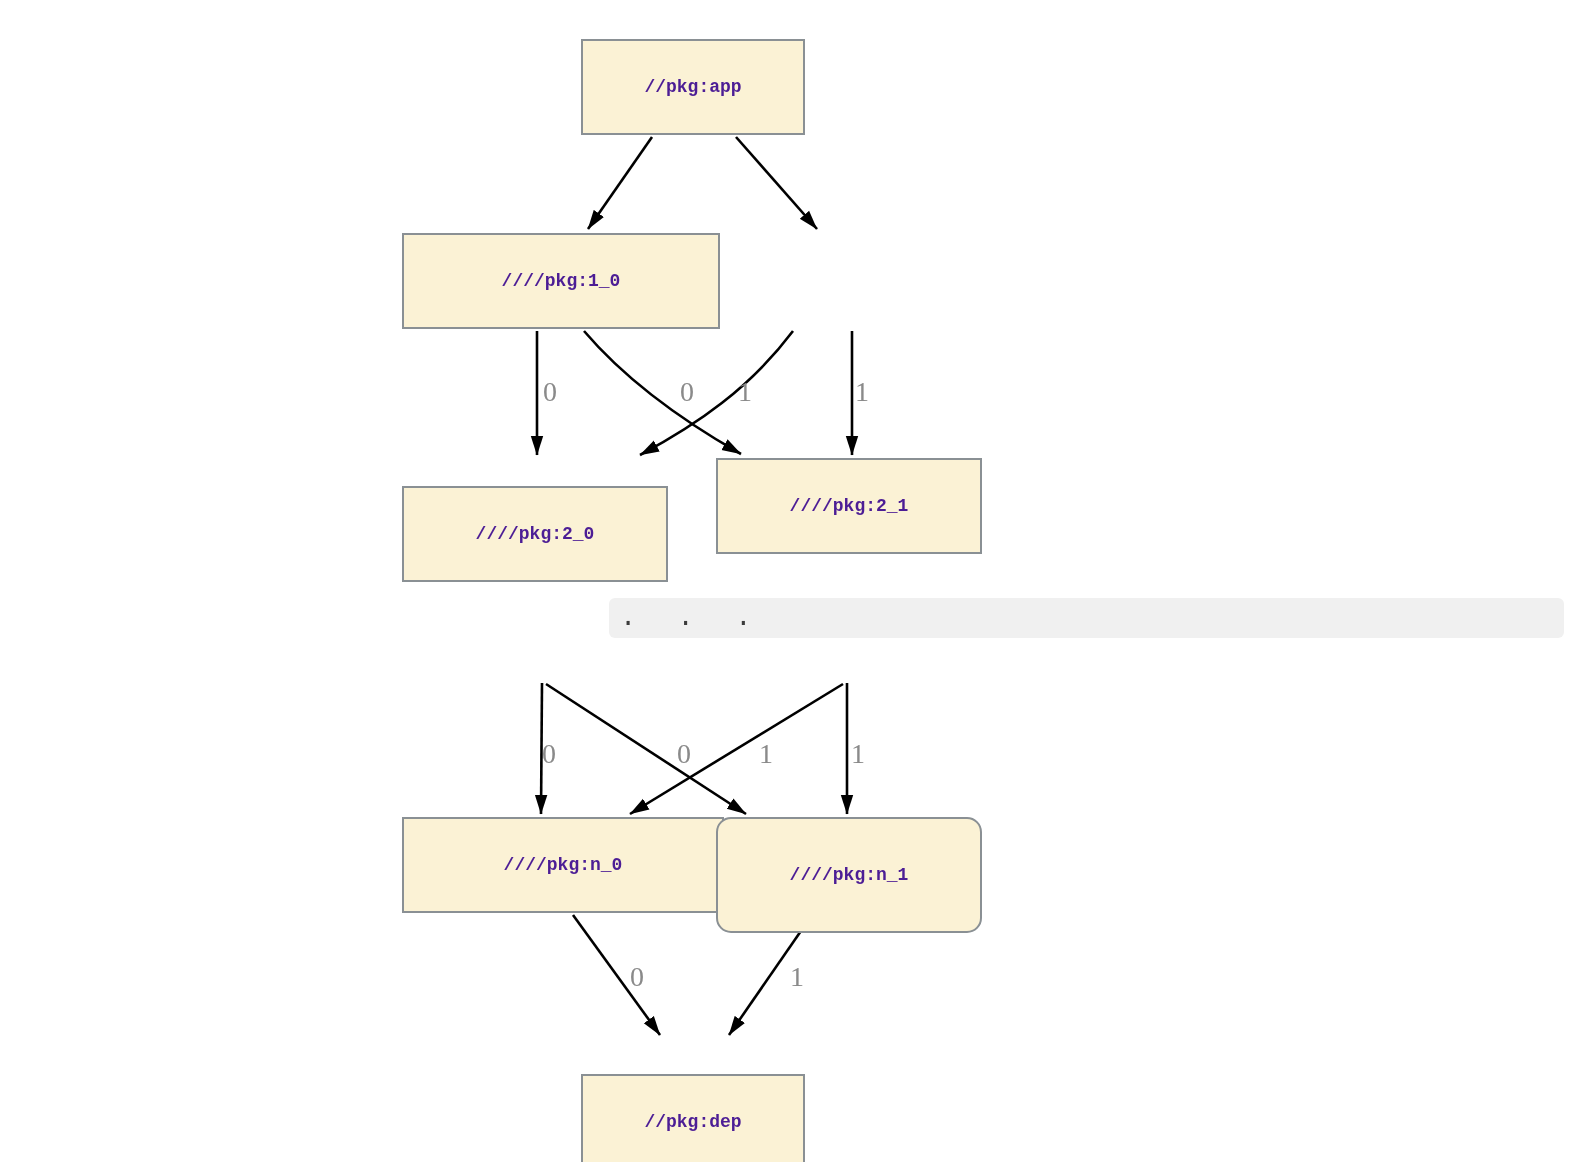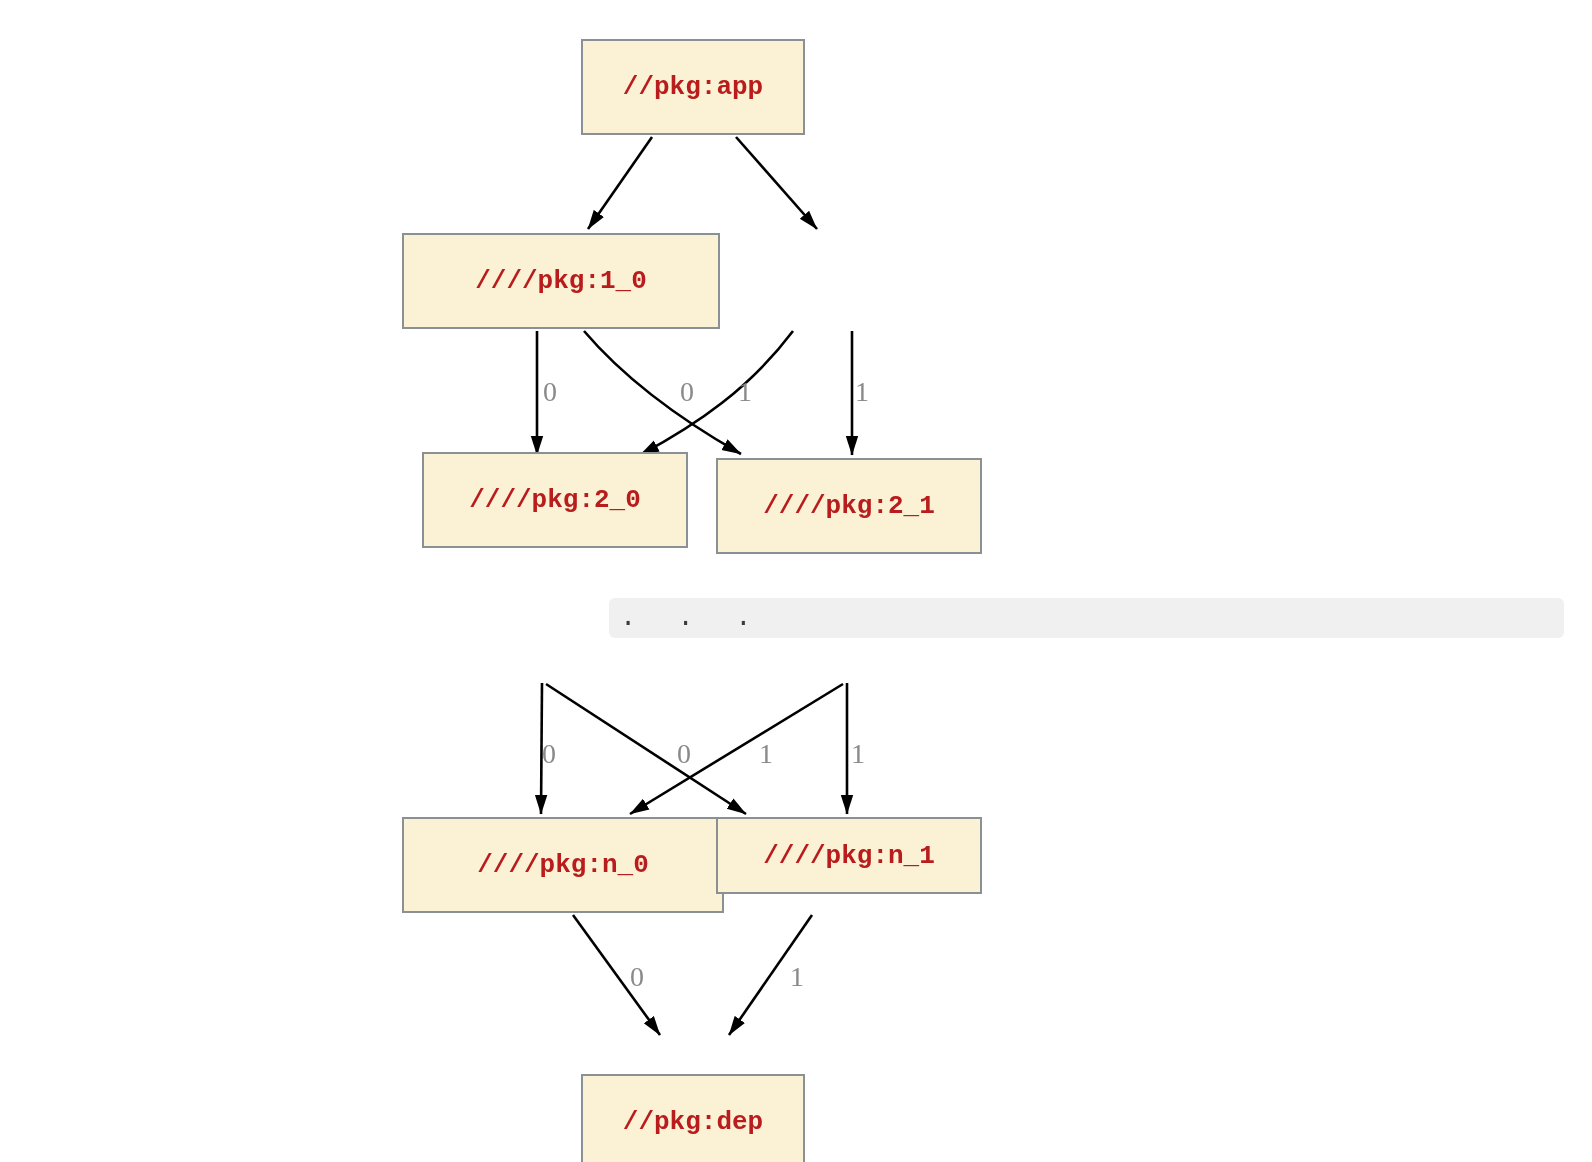--- a/index.html
+++ b/index.html
@@ -24,22 +24,22 @@
   .node {
     position: absolute;
     box-sizing: border-box;
     background: var(--node-fill, #fbf2d5);
     border: 2.5px solid var(--node-border, #8a9094);
     display: flex;
     align-items: center;
     justify-content: center;
     font-family: "Liberation Mono", monospace;
     font-weight: 700;
-    font-size: 26px;
-    color: #b91c1c;
+    font-size: 18px;
+    color: #4c1d95;
     white-space: pre;
   }
   .edge-label {
     position: absolute;
     transform: translate(-50%, -50%);
     font-family: "Liberation Serif", serif;
     font-size: 28px;
     color: var(--edge-label-color, #8a8a8a);
     line-height: 1;
   }
@@ -83,24 +83,24 @@
     <path class="edge" d="M 546,684 L 746,814" marker-end="url(#arrow)"></path>
     <path class="edge" d="M 843,684 L 630,814" marker-end="url(#arrow)"></path>
     <path class="edge" d="M 847,683 L 847,814" marker-end="url(#arrow)"></path>
 
     <path class="edge" d="M 573,915 L 660,1035" marker-end="url(#arrow)"></path>
     <path class="edge" d="M 812,915 L 729,1035" marker-end="url(#arrow)"></path>
   </svg>
 
   <div class="node" style="left:581px; top:39px;  width:224px; height:96px;">//pkg:app</div>
   <div class="node" style="left:402px; top:233px; width:318px; height:96px;">////pkg:1_0</div>
-  <div class="node" style="left:402px; top:452px; width:266px; height:96px;margin-left:20px;">////pkg:2_0</div>
+  <div class="node" style="left:402px; top:486px; width:266px; height:96px;">////pkg:2_0</div>
   <div class="node" style="left:716px; top:458px; width:266px; height:96px;">////pkg:2_1</div>
   <div class="node" style="left:402px; top:817px; width:322px; height:96px;">////pkg:n_0</div>
-  <div class="node" style="left:716px; top:817px; width:266px; height:77px;">////pkg:n_1</div>
+  <div class="node" style="left:716px; top:817px; width:266px; height:116px;border-radius:15px;">////pkg:n_1</div>
   <div class="node" style="left:581px; top:1038px; width:224px; height:96px;margin-top:36px;">//pkg:dep</div>
 
   <div id="ellipsis-bar">.  .  .</div>
 
   <div class="edge-label" style="left:550px; top:392px;">0</div>
   <div class="edge-label" style="left:687px; top:392px;">0</div>
   <div class="edge-label" style="left:745px; top:392px;">1</div>
   <div class="edge-label" style="left:862px; top:392px;">1</div>
 
   <div class="edge-label" style="left:549px; top:754px;">0</div>

